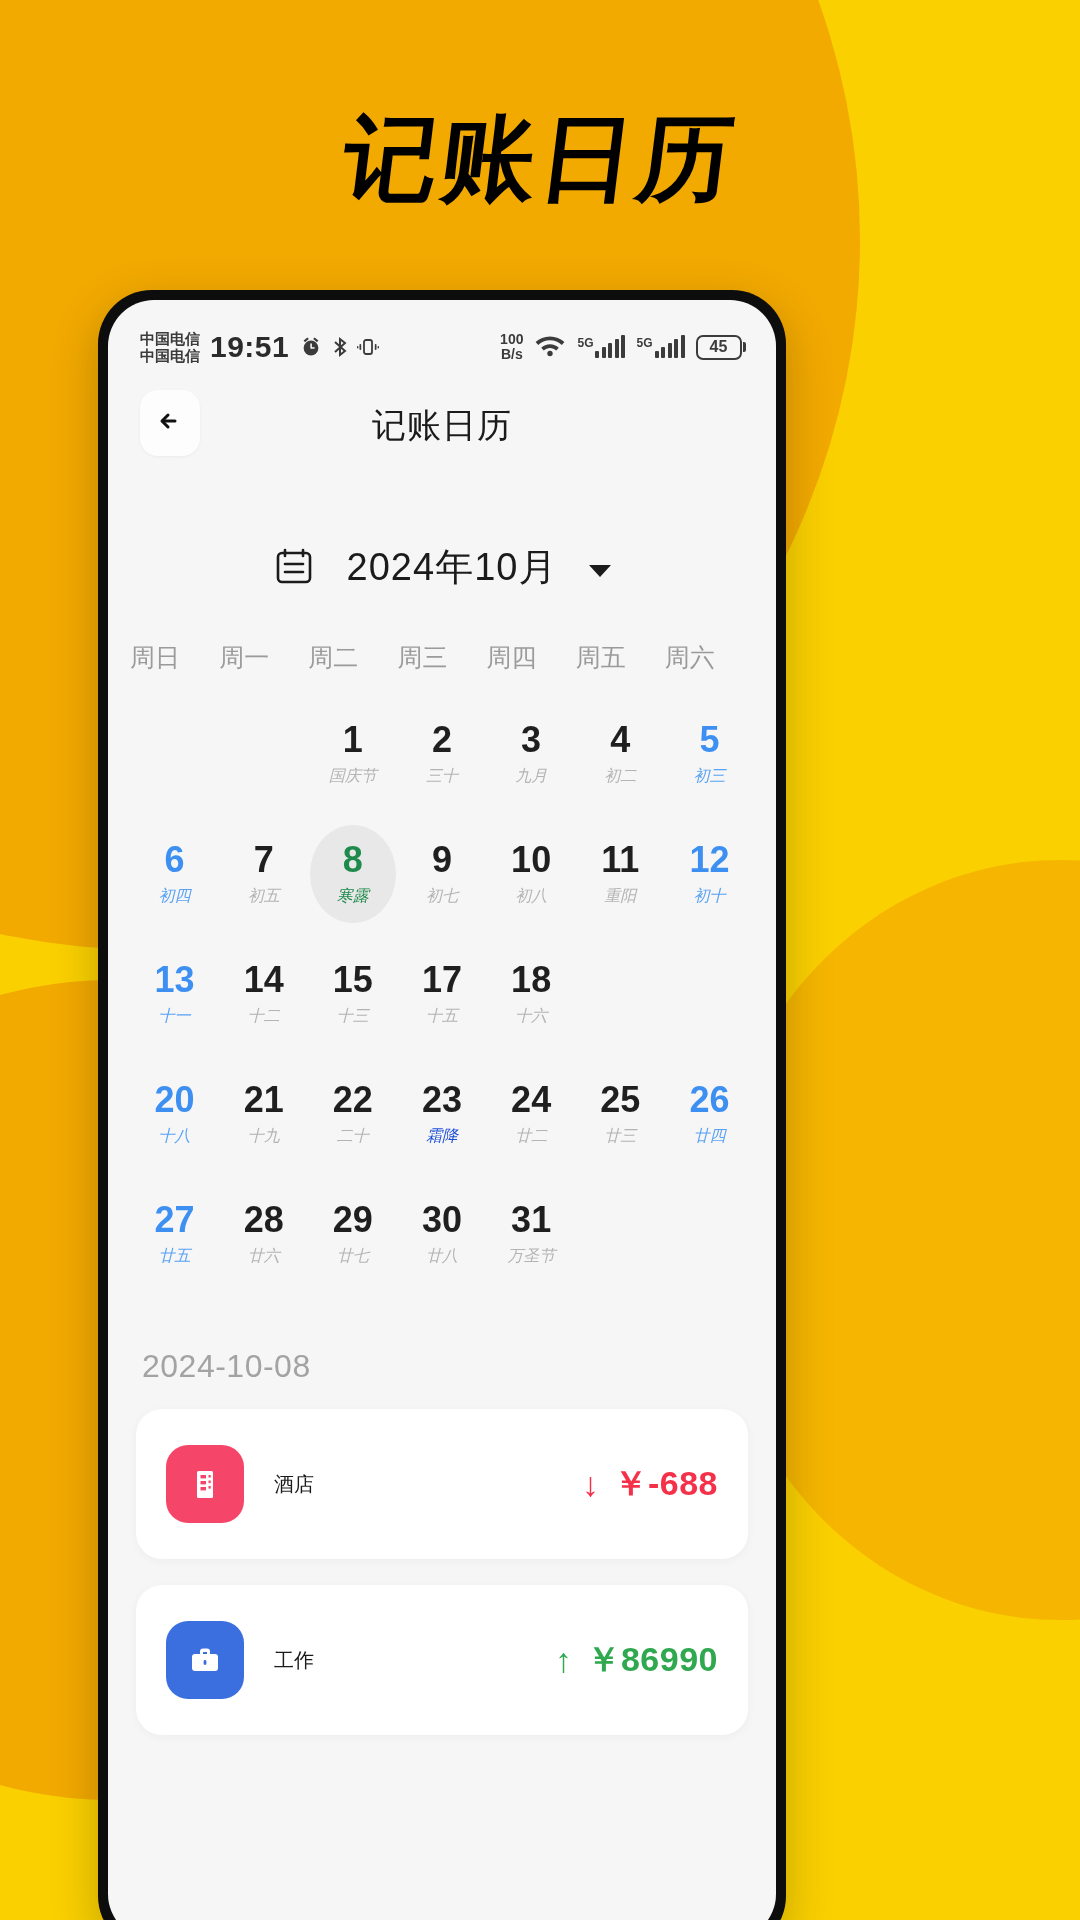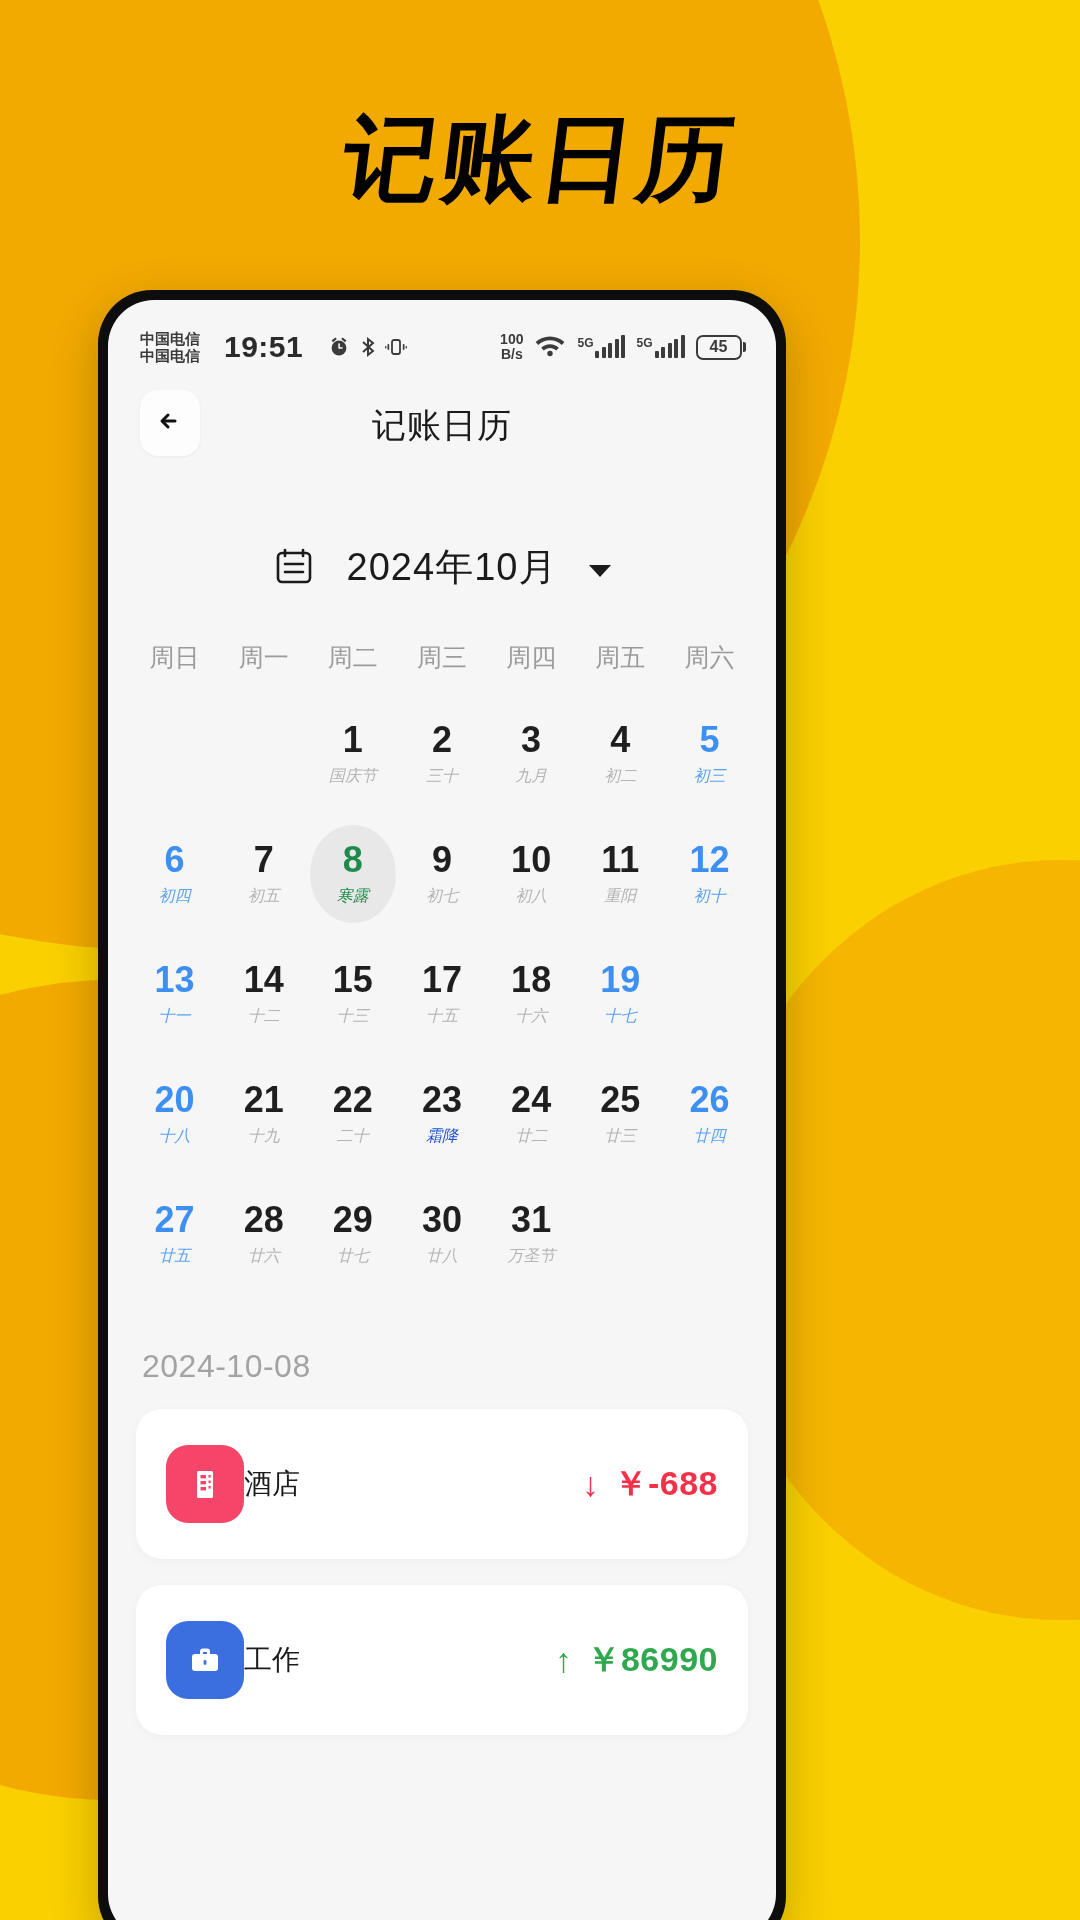--- a/index.html
+++ b/index.html
@@ -73,21 +73,21 @@
 
   
   .statusbar {
     display: flex;
     align-items: center;
     justify-content: space-between;
     padding: 22px 30px 0 32px;
     height: 72px;
     color: #4a4a4a;
   }
-  .sb-left { display: flex; align-items: center; gap: 24px; }
+  .sb-left { display: flex; align-items: center; gap: 10px; }
   .carrier {
     font-size: 15px; line-height: 17px; font-weight: 700;
     color: #3b3b3b; white-space: nowrap;
   }
   .sb-time { font-size: 30px; font-weight: 600; color: #2b2b2b; letter-spacing: .5px; }
   .sb-icons { display: flex; align-items: center; gap: 7px; }
   .sb-icons svg { display: block; }
   .sb-right { display: flex; align-items: center; gap: 11px; }
   .netspeed {
     font-size: 14px; font-weight: 800; line-height: 15px;
@@ -137,21 +137,20 @@
     border-top: 12px solid #1b1b1b;
     margin-top: 6px;
   }
 
   
   .cal { padding: 0 22px; margin-top: 48px; }
   .week-head, .week-row {
     display: grid; grid-template-columns: repeat(7, 1fr);
   }
   .week-head div {
-    text-align: center;
     font-size: 25px;
     color: #9b9b9b;
     padding-bottom: 16px;
   }
   .week-row { margin-top: 8px; }
   .day {
     position: relative;
     height: 112px;
     display: flex; flex-direction: column;
     align-items: center; justify-content: center;
@@ -199,21 +198,21 @@
     padding: 0 30px;
     margin-bottom: 26px;
     box-shadow: 0 2px 10px rgba(0,0,0,.04);
   }
   .cat-icon {
     width: 78px; height: 78px;
     border-radius: 22px;
     display: flex; align-items: center; justify-content: center;
     flex: none;
   }
-  .cat-name { font-size: 28px; color: #1b1b1b; }
+  .cat-name { font-size: 20px; color: #1b1b1b; margin-left: 30px; }
   .amount {
     margin-left: auto;
     display: flex; align-items: center; gap: 14px;
     font-size: 34px; font-weight: 800; letter-spacing: .5px;
   }
   .arrow { font-size: 34px; font-weight: 700; line-height: 34px; }
 </style>
 </head>
 <body>
 
@@ -406,24 +405,20 @@
                 <div class="dsub">十三</div>
               </div>
               <div class="day">
                 <div class="dnum">17</div>
                 <div class="dsub">十五</div>
               </div>
               <div class="day">
                 <div class="dnum">18</div>
                 <div class="dsub">十六</div>
               </div>
-              <div class="day weekend">
-                <div class="dnum">19</div>
-                <div class="dsub">十七</div>
-              </div>
             </div>
             <div class="week-row">
               <div class="day weekend">
                 <div class="dnum">20</div>
                 <div class="dsub">十八</div>
               </div>
               <div class="day">
                 <div class="dnum">21</div>
                 <div class="dsub">十九</div>
               </div>

